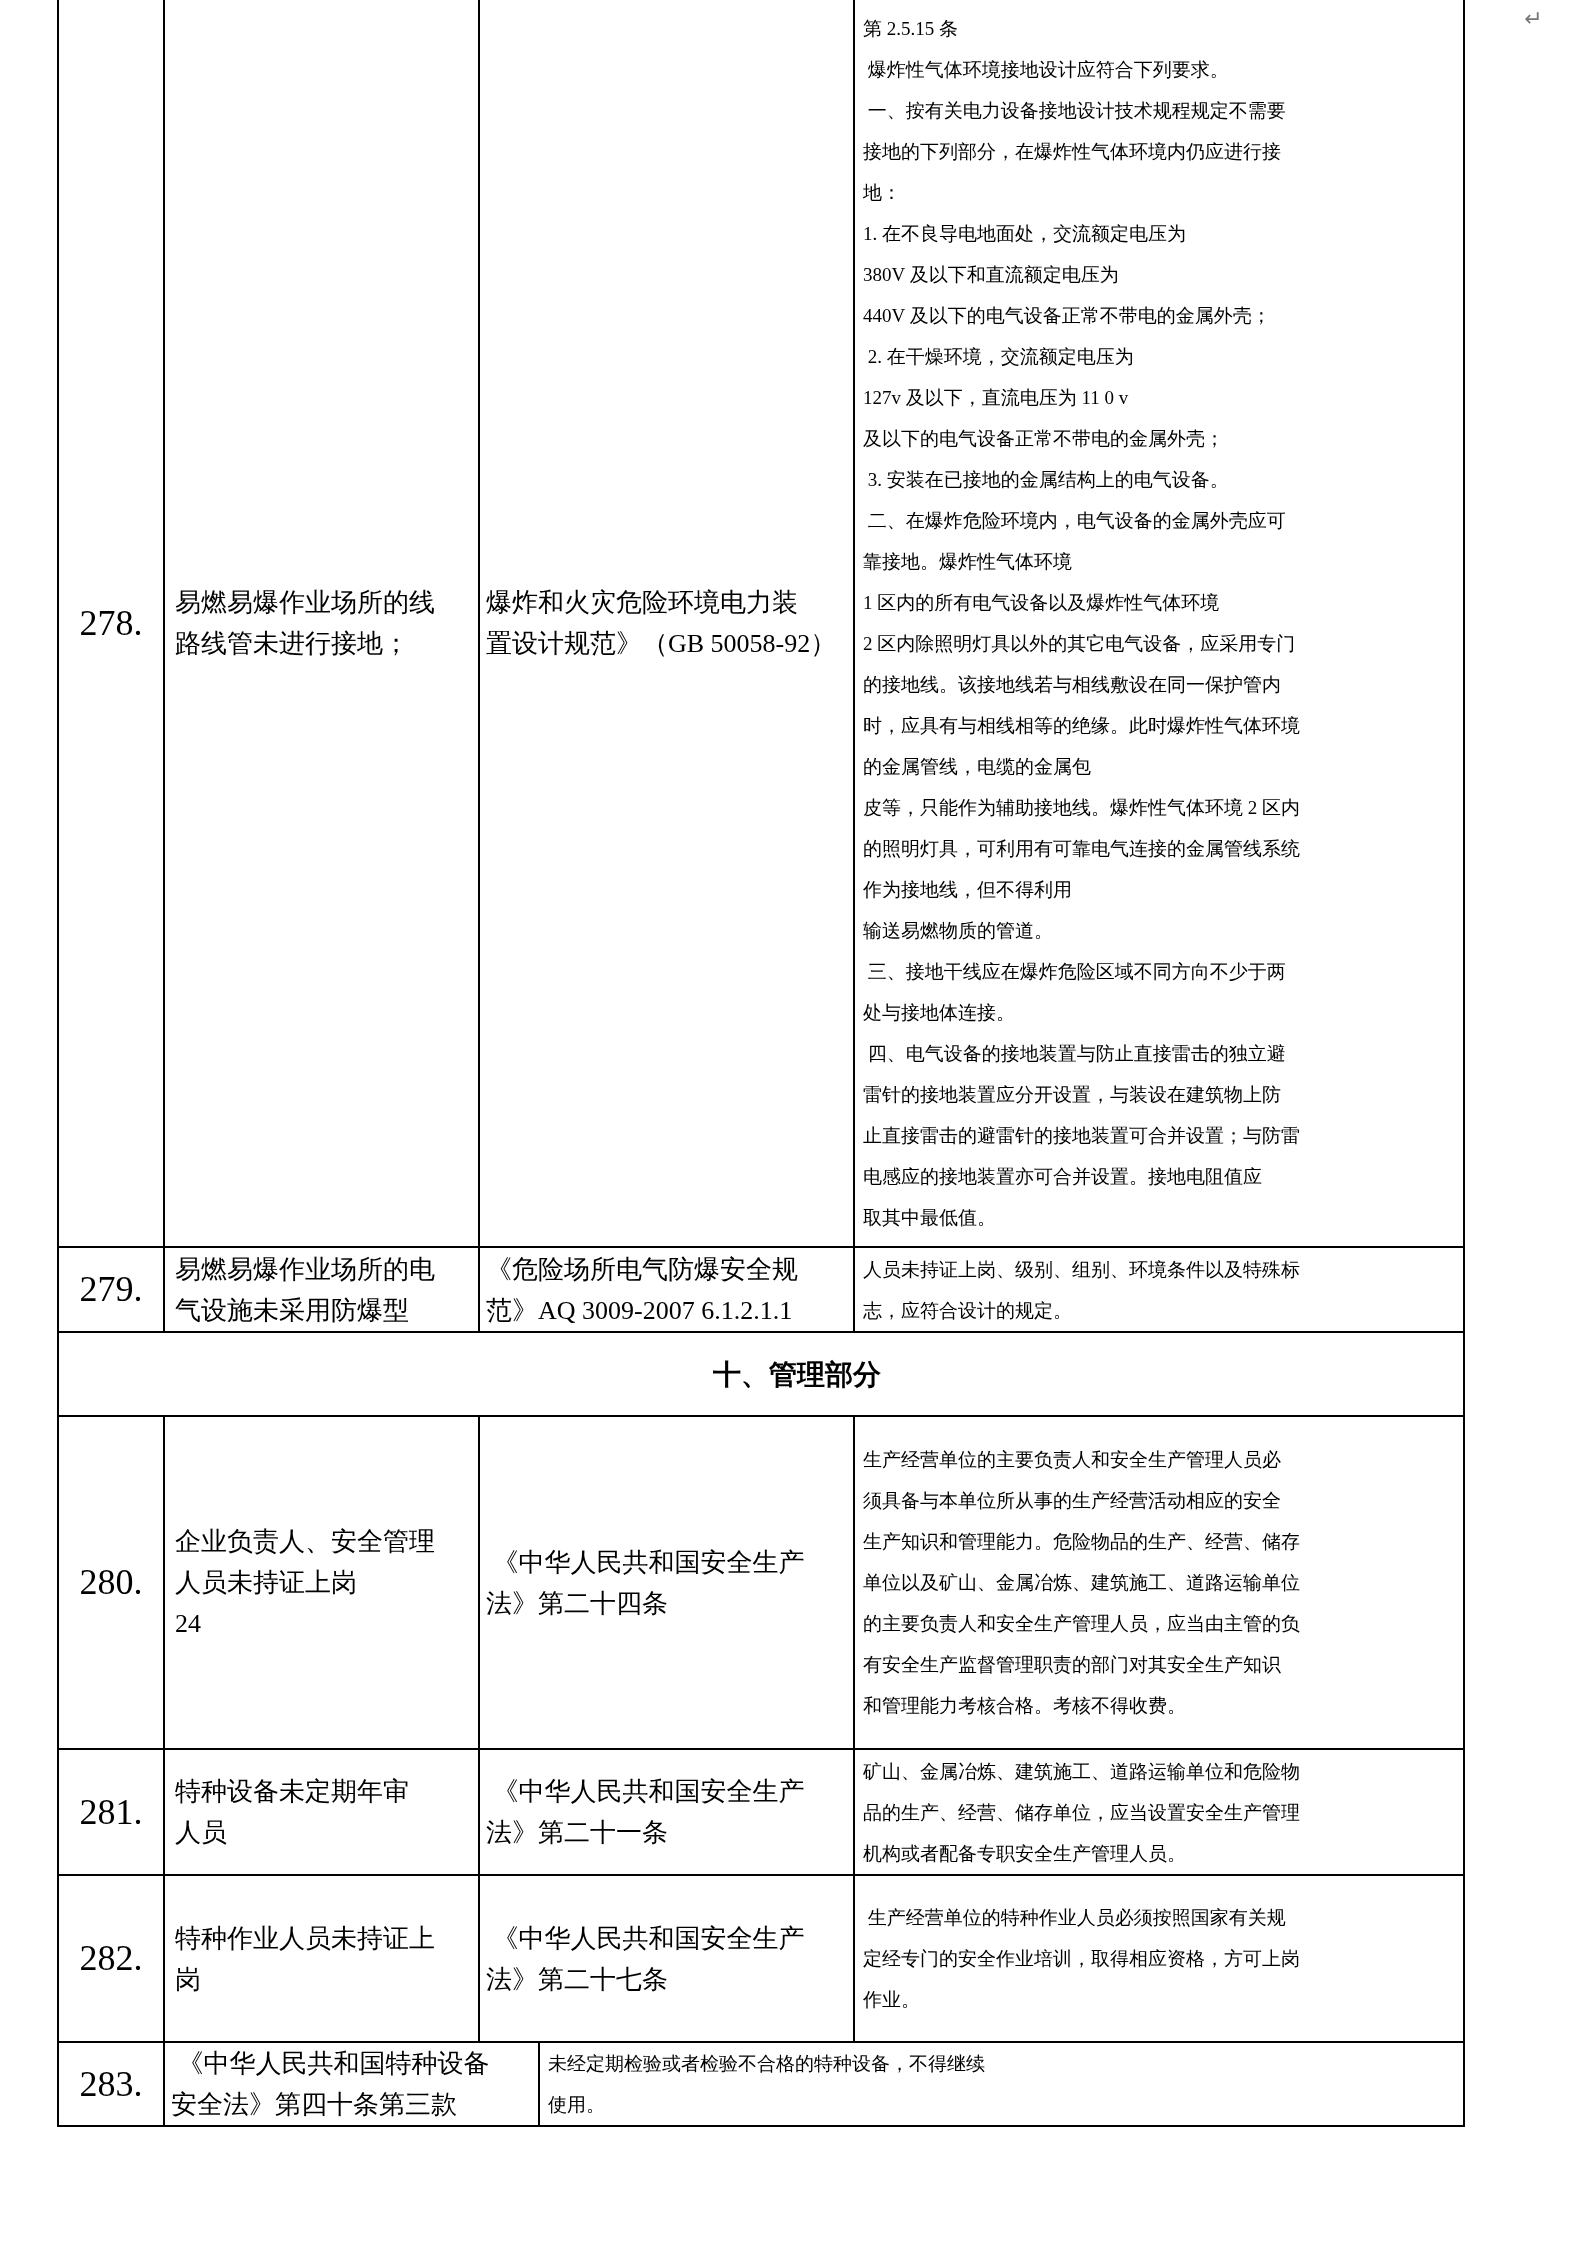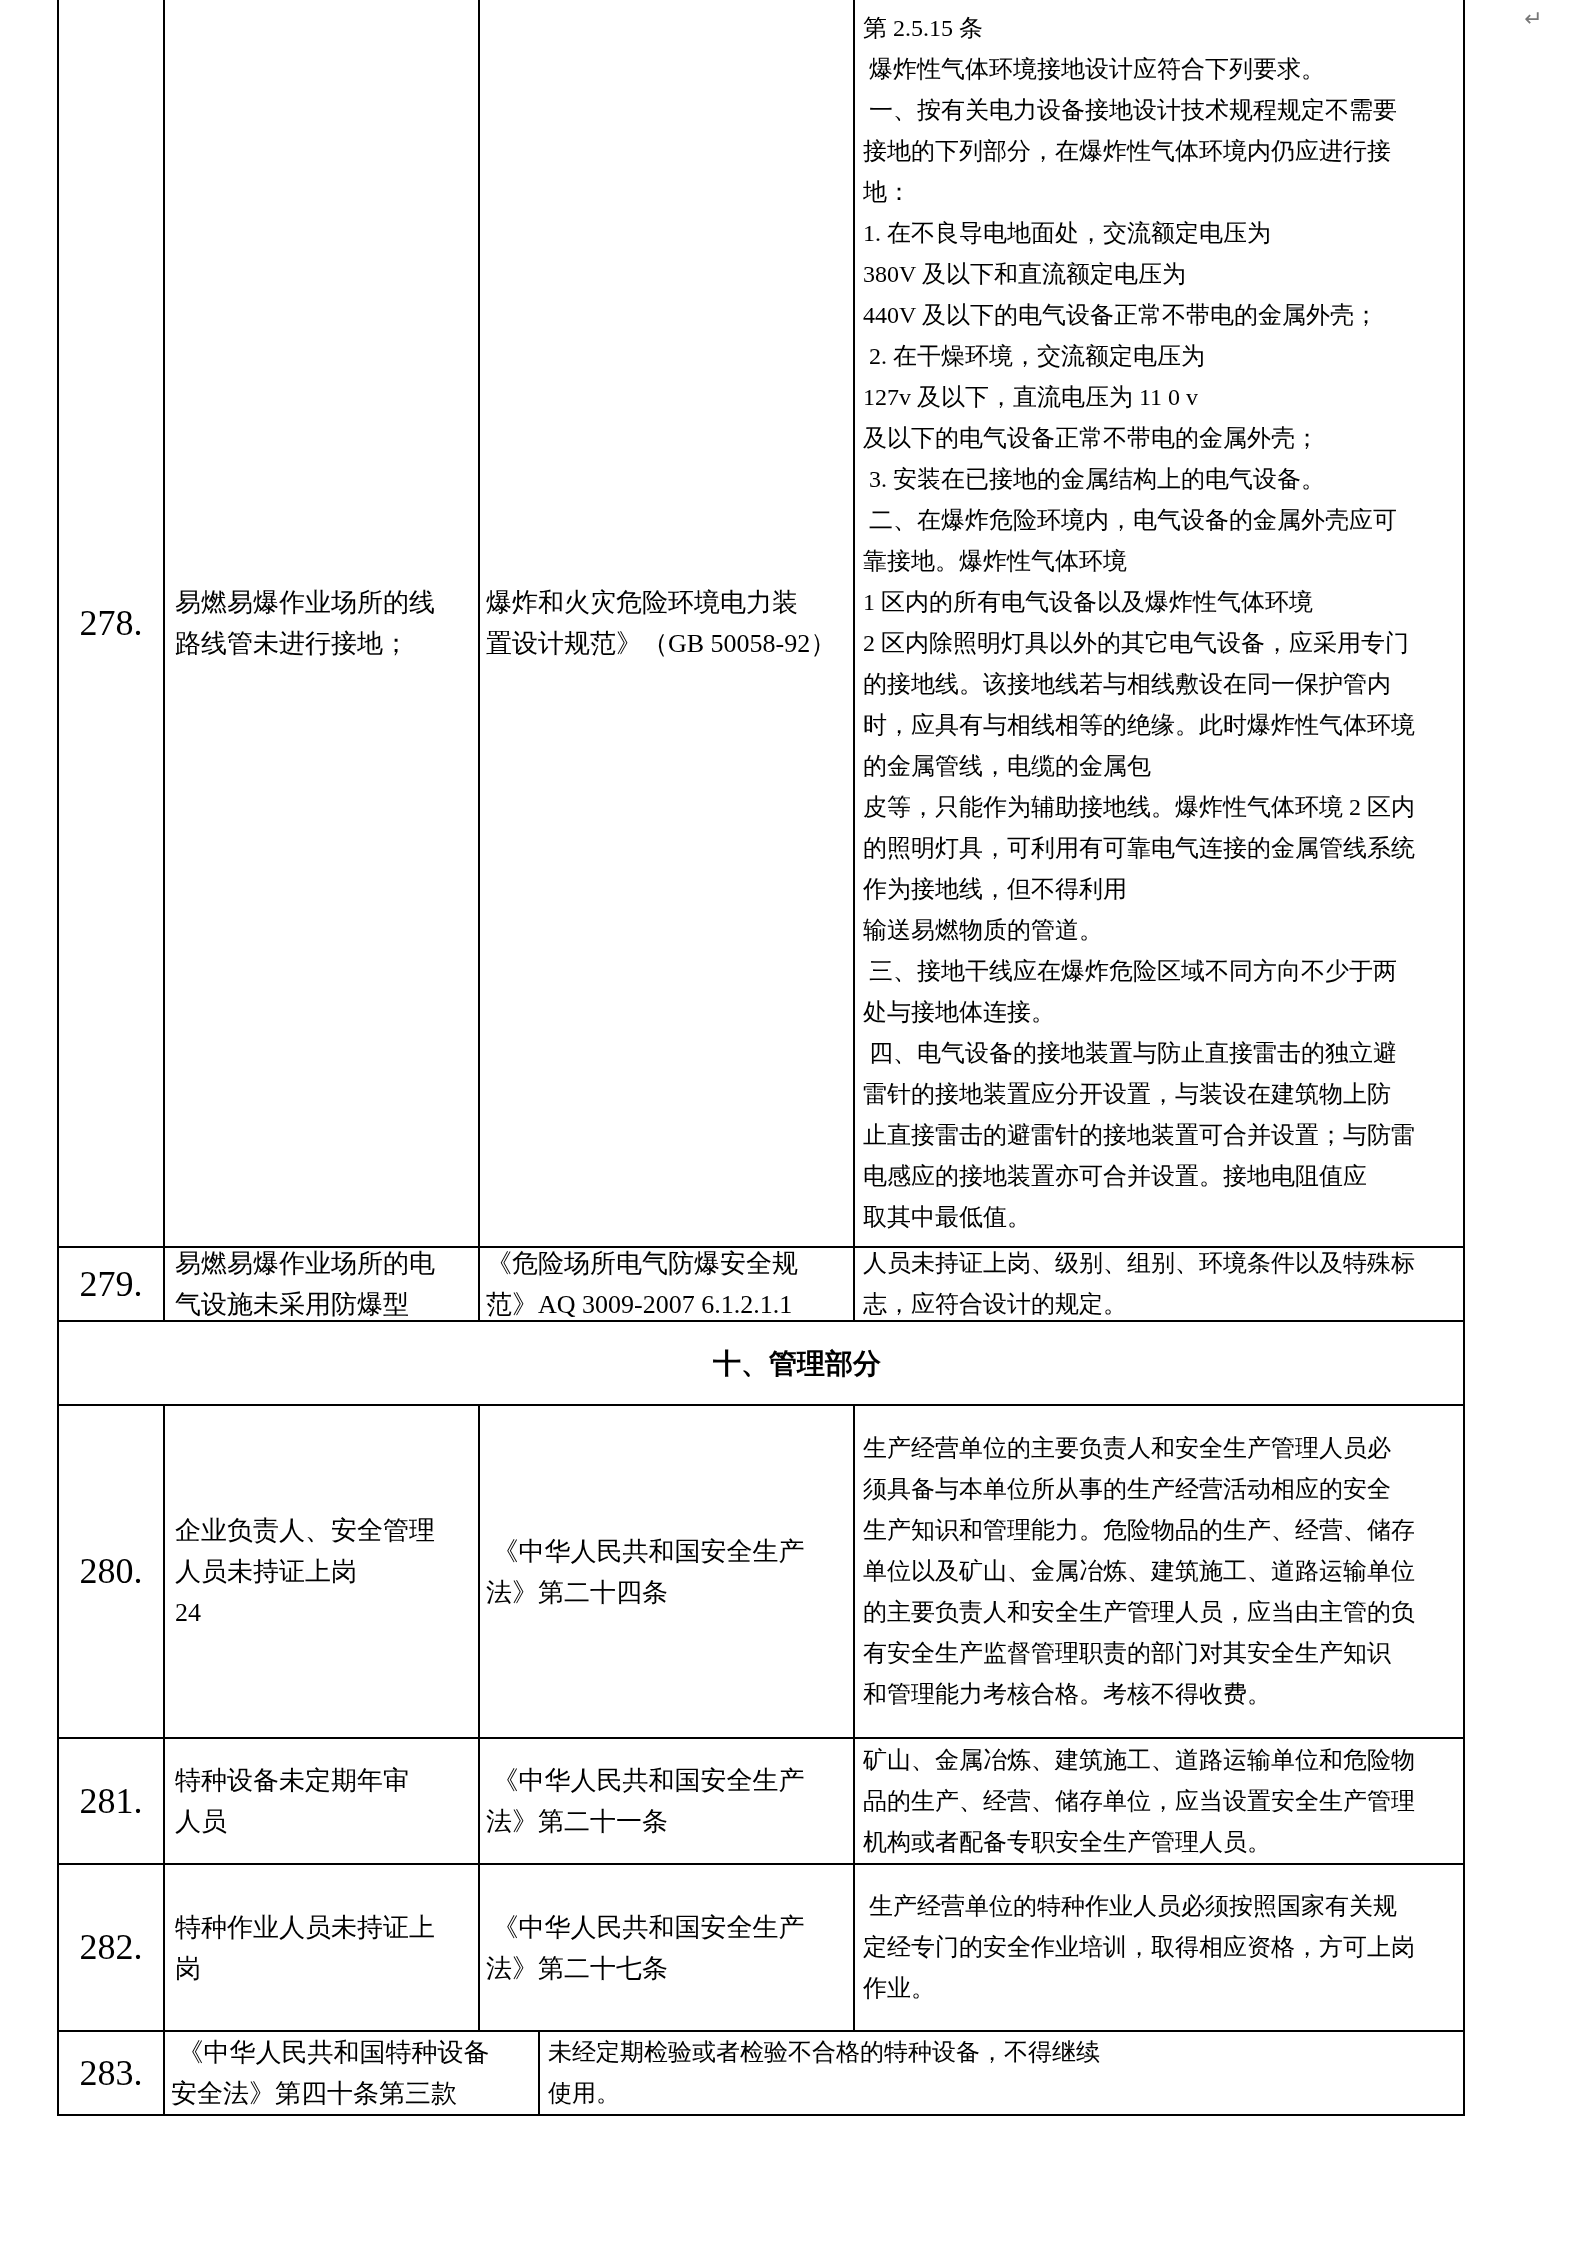--- a/index.html
+++ b/index.html
@@ -6,21 +6,21 @@
   body{width:1587px;height:2245px;position:relative;overflow:hidden;
        font-family:"Liberation Serif","DejaVu Serif",serif;color:#000;}
   .table{position:absolute;left:57px;top:0;width:1408px;
          border-left:2px solid #000;border-right:2px solid #000;box-sizing:border-box;}
   .row{display:flex;align-items:stretch;border-bottom:2px solid #000;box-sizing:border-box;overflow:hidden;}
   .cell{box-sizing:border-box;overflow:hidden;display:flex;align-items:center;
         white-space:pre-wrap;font-size:26px;line-height:41px;}
   .c1{width:106px;border-right:2px solid #000;justify-content:center;font-size:36px;}
   .c2{width:315px;border-right:2px solid #000;padding:18px 10px;}
   .c3{width:375px;border-right:2px solid #000;padding:0 6px;}
-  .c4{width:608px;padding:0 6px 0 8px;font-size:24px;}
+  .c4{width:608px;padding:0 6px 0 8px;font-size:19px;}
   .section-cell{width:1404px;justify-content:center;padding-left:72px;
                 font-weight:bold;font-size:28px;white-space:pre;text-align:right;}
   .pmark{position:absolute;left:1524px;top:6px;font-size:22px;color:#777;
          font-family:"DejaVu Sans","Liberation Sans",sans-serif;}
 </style>
 </head>
 <body>
 
 <div>
 
@@ -57,21 +57,21 @@
 输送易燃物质的管道。
  三、接地干线应在爆炸危险区域不同方向不少于两
 处与接地体连接。
  四、电气设备的接地装置与防止直接雷击的独立避
 雷针的接地装置应分开设置，与装设在建筑物上防
 止直接雷击的避雷针的接地装置可合并设置；与防雷
 电感应的接地装置亦可合并设置。接地电阻值应
 取其中最低值。</div>
     </div>
 
-    <div class="row" style="height:74px">
+    <div class="row" style="height:85px">
       <div class="cell c1">279.</div>
       <div class="cell c2">易燃易爆作业场所的电
 气设施未采用防爆型</div>
       <div class="cell c3">《危险场所电气防爆安全规
 范》AQ 3009-2007 6.1.2.1.1</div>
       <div class="cell c4">人员未持证上岗、级别、组别、环境条件以及特殊标
 志，应符合设计的规定。</div>
     </div>
 
     <div class="row" style="height:84px">

